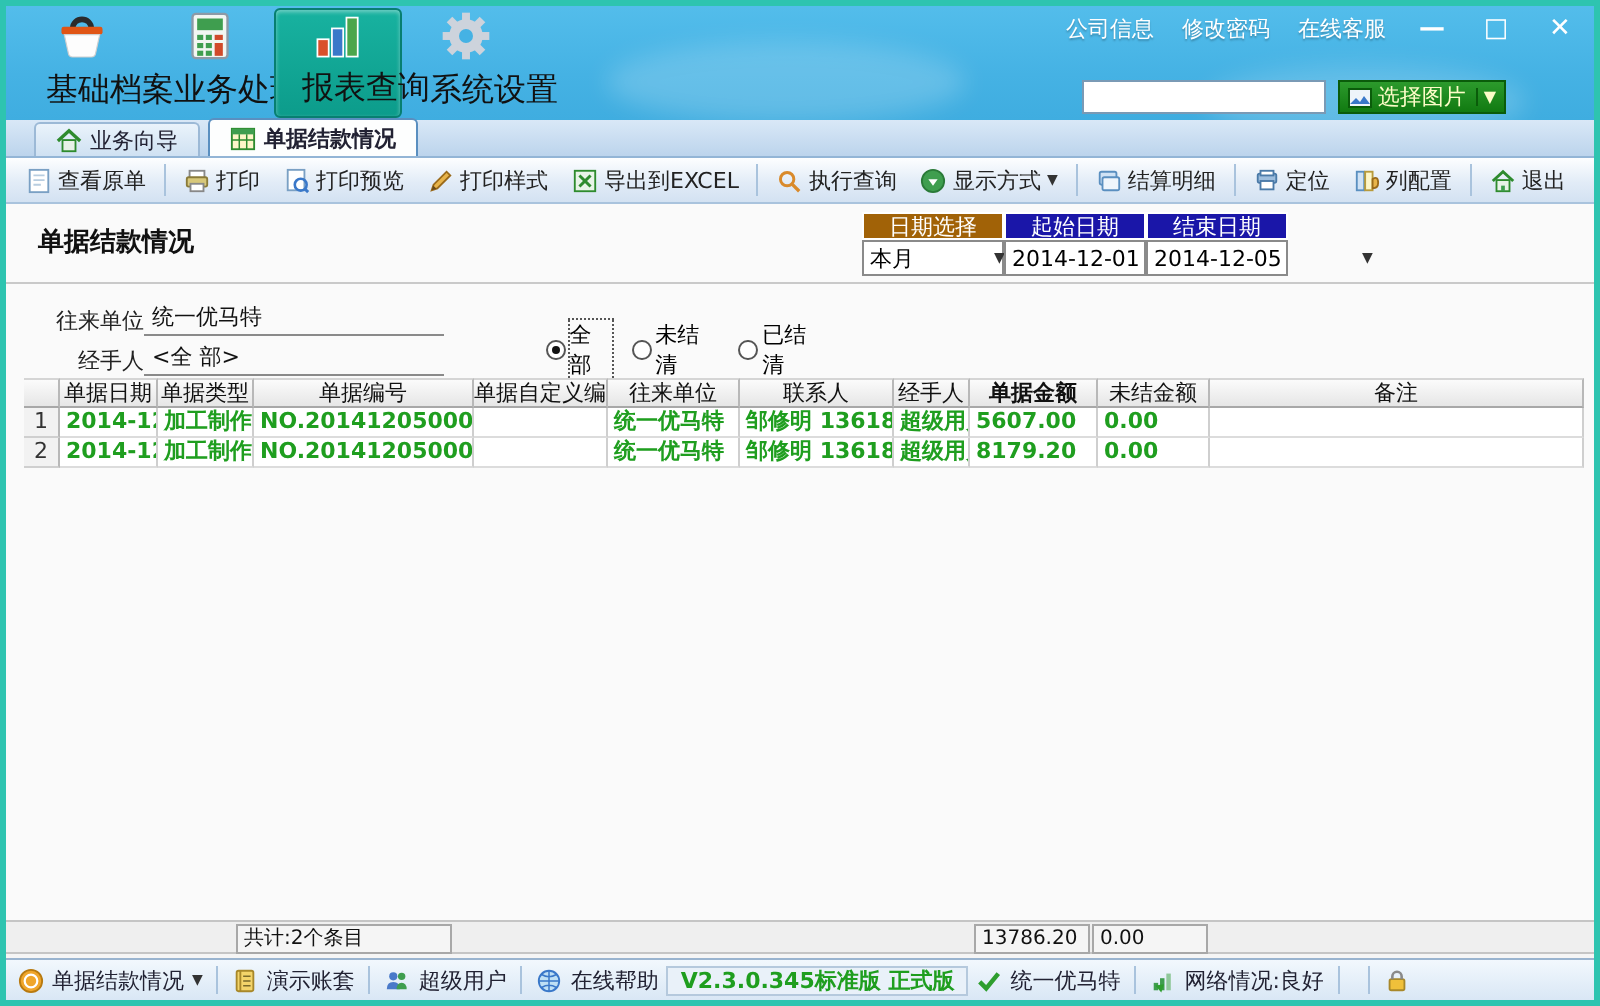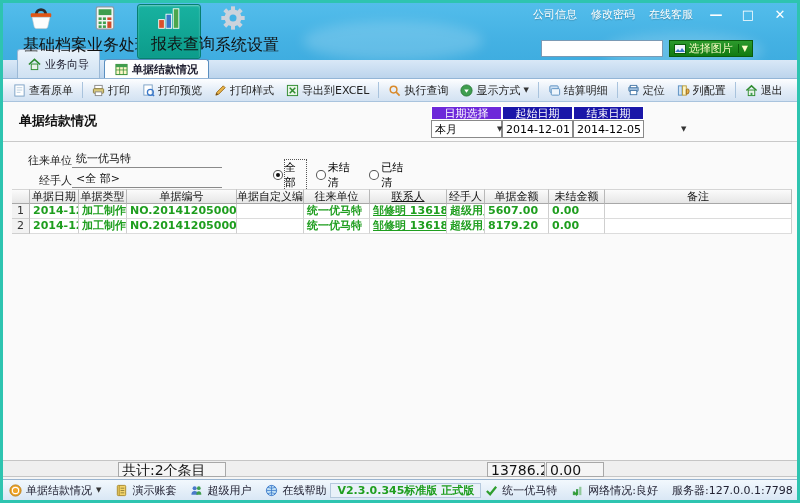--- a/index.html
+++ b/index.html
@@ -18,38 +18,38 @@
   .nav-item .nlabel { font-size:16px; font-weight:normal; color:#111; white-space:nowrap;margin-left:28px; }
   .nav-item.active { background:linear-gradient(180deg,#18b2a0,#0c9c8b); border:1px solid #077f70; box-shadow:inset 0 1px 2px rgba(255,255,255,.4);text-align:center; }
   .imgsearch { position:absolute; top:37px; right:44px; display:flex; align-items:flex-start; z-index:3; }
   .imgsearch input { width:122px; height:17px; border:1px solid #7a9ab5; font-size:11px; padding:0 3px; background:#fff; }
   .imgbtn { height:17px; margin-left:6px; background:linear-gradient(180deg,#2c9a2c,#117a11); border:1px solid #0a5c0a; color:#fdfdc8; font-size:11px; display:flex; align-items:center; padding:0 4px; cursor:pointer; }
   .imgbtn .glyph { margin-right:3px; }
   .imgbtn .arrow { margin-left:5px; border-left:1px solid #0a5c0a; padding-left:3px; font-size:8px; }
 
   
   .tabbar { position:absolute; left:0; top:57px; width:794px; height:19px; background:linear-gradient(180deg,#d9e8f7,#bcd4ec); border-bottom:1px solid #93b5d6; display:flex; align-items:flex-end; padding-left:14px; }
-  .tab { display:flex; align-items:center; height:29px; padding:0 10px; font-size:11px; color:#223; background:linear-gradient(180deg,#eaf3fb,#cfe1f2); border:1px solid #9cb9d6; border-bottom:none; border-radius:3px 3px 0 0; margin-right:4px; cursor:pointer; }
+  .tab { display:flex; align-items:center; height:17px; padding:0 10px; font-size:11px; color:#223; background:linear-gradient(180deg,#eaf3fb,#cfe1f2); border:1px solid #9cb9d6; border-bottom:none; border-radius:3px 3px 0 0; margin-right:4px; cursor:pointer; }
   .tab.active { background:#fdfefe; border-color:#5a8fc0; font-weight:bold; height:19px; }
   .tab .ticon { width:13px; height:13px; margin-right:4px; }
 
   
   .toolbar { position:absolute; left:0; top:76px; width:794px; height:23px; background:linear-gradient(180deg,#fdfeff,#e2ecf7 55%,#d3e2f2); border-bottom:1px solid #a9c3dd; display:flex; align-items:center; padding:0 4px; }
   .tbtn { display:flex; align-items:center; height:19px; padding:0 5px; font-size:11px; color:#222; cursor:pointer; border:1px solid transparent; border-radius:2px; white-space:nowrap; }
   .tbtn .ticon { width:13px; height:13px; margin-right:3px; }
   .tsep { width:1px; height:16px; background:#a9c3dd; margin:0 3px; }
   .dd-arrow { font-size:7px; margin-left:3px; color:#333; }
 
   
   .content { position:absolute; left:0; top:99px; width:794px; height:358px; background:#fafafa; }
   .page-title { position:absolute; left:16px; top:10px; font-size:13px; font-weight:bold; color:#111; }
   .datefilter { position:absolute; left:428px; top:4px; }
   .df-row { display:flex; }
   .df-h { width:71px; height:14px; font-size:11px; color:#fff; text-align:center; line-height:14px; border:1px solid #fff; cursor:pointer; }
-  .df-h.green { background:#6d28d9; }
+  .df-h.green { background:#a16207; }
   .df-h.navy { background:#1a16a8; }
   .df-sel { width:71px; height:18px; border:1px solid #8a8a8a; background:#fff; font-size:11px; display:flex; align-items:center; justify-content:space-between; padding:0 3px; cursor:pointer;gap:40px; }
   .df-sel .val { white-space:nowrap; }
   .df-sel .caret { font-size:7px; color:#333; }
   .hline { position:absolute; left:0; top:39px; width:794px; height:1px; background:#c9c9c9; }
 
   .filters { position:absolute; left:0; top:40px; width:794px; height:47px; }
   .frow { position:absolute; display:flex; align-items:flex-end; }
   .flabel { font-size:11px; color:#222; width:55px; text-align:right; }
   .fvalue { font-size:11px; color:#111; border-bottom:1px solid #8a8a8a; width:150px; padding:0 4px 1px 4px; }
@@ -59,24 +59,24 @@
   .radio.sel .rdot::after { content:""; position:absolute; left:2px; top:2px; width:4px; height:4px; border-radius:50%; background:#111; }
   .radio.sel .rlabel { outline:1px dotted #555; }
 
   
   .grid { position:absolute; left:9px; top:87px; width:780px; background:#fff; font-size:11px; }
   .grow { display:flex; height:15px; line-height:14px; }
   .gh { background:linear-gradient(180deg,#fbfbfb,#e6e6e6); border-right:1px solid #b8b8b8; border-bottom:1px solid #a8a8a8; border-top:1px solid #d5d5d5; text-align:center; color:#111; overflow:hidden; white-space:nowrap; }
   .gc { border-right:1px solid #cfcfcf; border-bottom:1px solid #dcdcdc; color:#1f9e1f; font-weight:bold; padding:0 3px; overflow:hidden; white-space:nowrap; }
   .gnum { color:#333; font-weight:normal; text-align:center; padding:0; background:#f2f2f2; border-right:1px solid #b8b8b8; border-bottom:1px solid #cfcfcf; }
   .c0{width:18px;} .c1{width:49px;} .c2{width:48px;} .c3{width:110px;} .c4{width:67px;}
-  .c5{width:66px;} .c6{width:77px;text-decoration:underline;} .c7{width:38px;} .c8{width:64px;} .c9{width:56px;} .c10{flex:1;}
-
-  
-  .summary { position:absolute; left:0; top:457px; width:794px; height:17px; background:#efefef; border-top:1px solid #c5c5c5; border-bottom:1px solid #c5c5c5; font-size:14px; }
+  .c5{width:66px;} .c6{width:77px;} .c7{width:38px;} .c8{width:64px;font-weight:bold;} .c9{width:56px;} .c10{flex:1;}
+
+  
+  .summary { position:absolute; left:0; top:457px; width:794px; height:17px; background:#efefef; border-top:1px solid #c5c5c5; border-bottom:1px solid #c5c5c5; font-size:10px; }
   .sumbox { position:absolute; top:1px; height:15px; background:#f5f5f5; border:1px solid #a8a8a8; line-height:14px; padding:0 3px; color:#111; overflow:hidden; white-space:nowrap; }
 
   
   .statusbar { position:absolute; left:0; top:476px; width:794px; height:21px; background:linear-gradient(180deg,#f2f8fd,#d9e7f5); border-top:1px solid #9ab4cf; display:flex; align-items:center; padding:0 6px; font-size:11px; color:#223; }
   .sitem { display:flex; align-items:center; white-space:nowrap; cursor:pointer; }
   .sitem .sicon { width:13px; height:13px; margin-right:4px; }
   .ssep { width:1px; height:14px; background:#a9c3dd; margin:0 7px; }
   .verbox { background:#e9f1f9; border:1px solid #b5c9dd; padding:0 6px; color:#1f9e1f; font-weight:bold; height:15px; line-height:14px; margin:0 4px; white-space:nowrap;text-align:right; }
   .spacer { flex:1; }
   .caret-sm { font-size:7px; margin-left:4px; color:#333; }
@@ -420,23 +420,20 @@
     <div class="sitem">
       <svg class="sicon" viewBox="0 0 14 14">
           <rect x="2" y="8" width="2.4" height="4" fill="#3f9e4f"></rect>
           <rect x="5.4" y="5.5" width="2.4" height="6.5" fill="#3f9e4f"></rect>
           <rect x="8.8" y="3" width="2.4" height="9" fill="#8fc89a"></rect>
           <path d="M9 1.5 l4 2.5 -4 2.5z" fill="#2e9e2e" transform="translate(-5 6) rotate(-40 11 4)"></path>
         </svg>
       <span>网络情况:良好</span>
     </div>
     <div class="ssep"></div>
-    <div class="sitem">
-      <span>服务器:127.0.0.1:7798</span>
-    </div>
     <div class="ssep"></div>
     <div class="sitem" style="color:#1a50a0;">
       <svg class="sicon" viewBox="0 0 14 14">
           <rect x="3" y="6" width="8" height="6" rx="1" fill="#f0c03a" stroke="#a8882a"></rect>
           <path d="M4.5 6 v-1.5 a2.5 2.5 0 015 0 V6" fill="none" stroke="#8a8a8a" stroke-width="1.4"></path>
         </svg>
 
     </div>
     <div class="spacer"></div>
 

